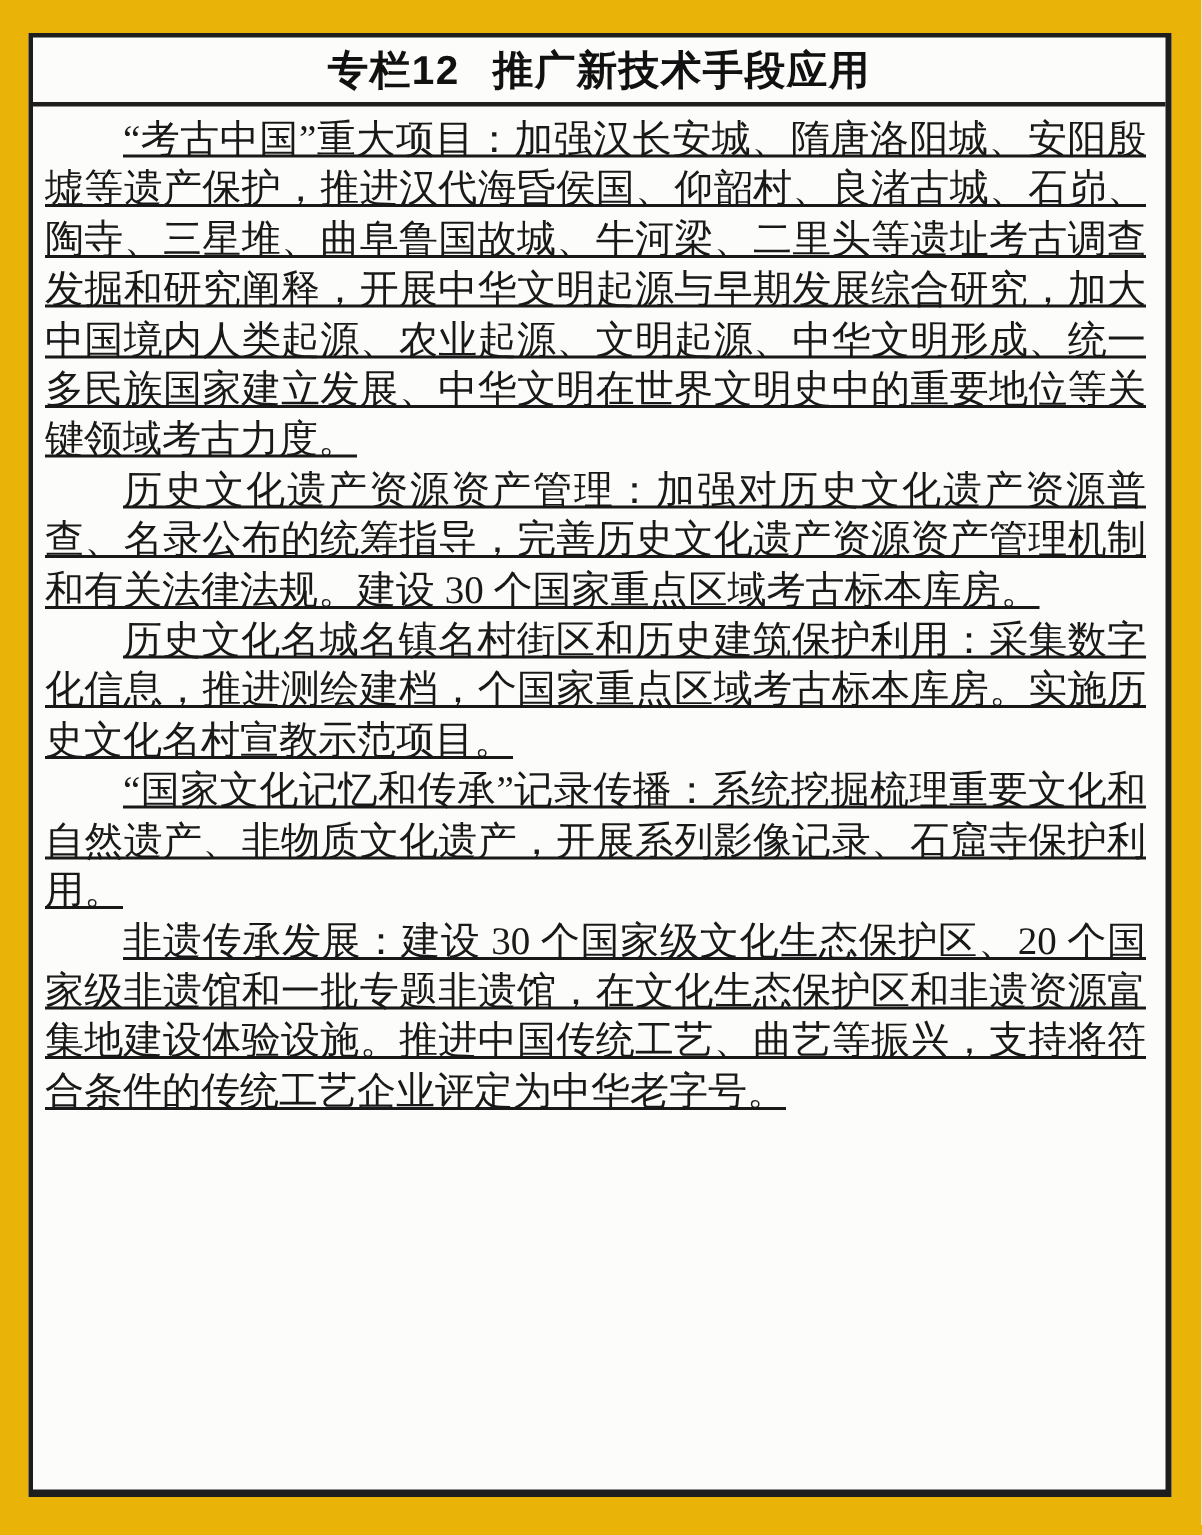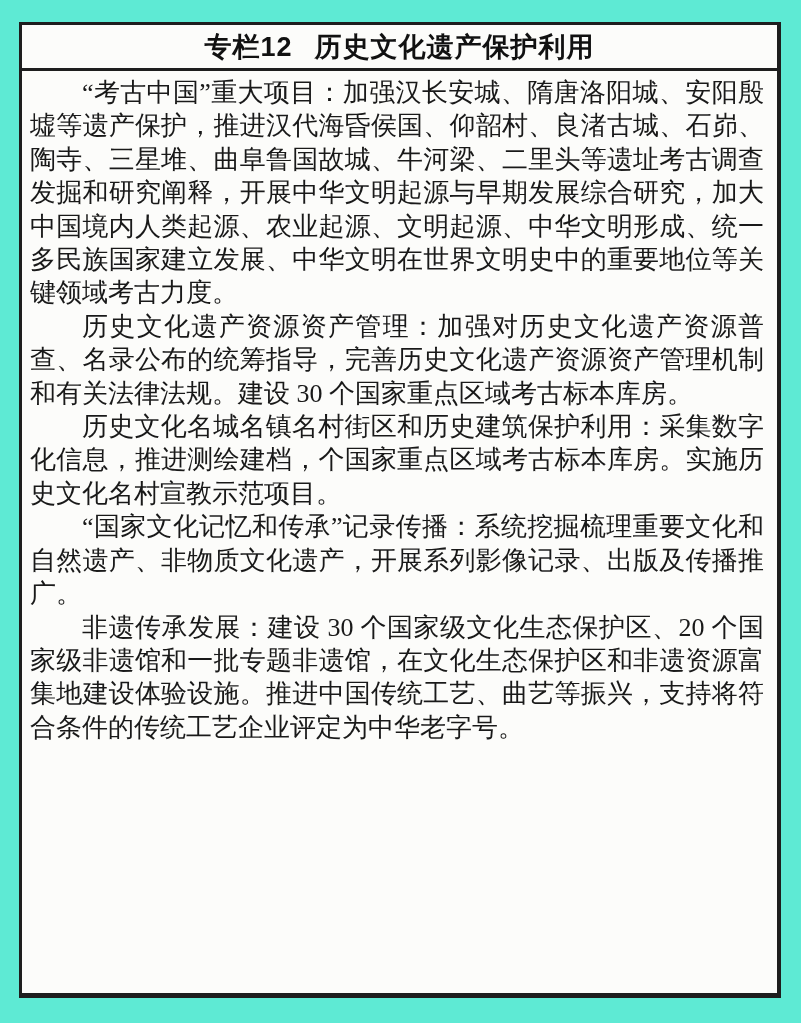--- a/index.html
+++ b/index.html
@@ -4,21 +4,21 @@
 <style>
   html, body {
     margin: 0;
     padding: 0;
     background: #f6f6f4;
   }
   .page {
     position: relative;
     width: 801px;
     height: 1023px;
-    background: #5eead4;
+    background: #eab308;
     overflow: hidden;
   }
   .panel {
     position: absolute;
     left: 19px;
     top: 22px;
     width: 762px;
     height: 976px;
     box-sizing: border-box;
     border-style: solid;
@@ -49,33 +49,34 @@
     font-size: 26px;
     line-height: 33.4px;
     color: #191919;
     text-align: justify;
     text-justify: inter-ideograph;
   }
   .panel-body p {
     margin: 0;
     text-indent: 2em;
     word-break: break-all;
+    text-decoration: underline;
   }
 </style>
 </head>
 <body>
 
 <div class="page">
   <div class="panel">
     <div class="panel-title">
       <span>专栏12</span>
       <span class="gap"></span>
-      <span>历史文化遗产保护利用</span>
+      <span>推广新技术手段应用</span>
     </div>
     <div class="panel-body">
       <p>“考古中国”重大项目：加强汉长安城、隋唐洛阳城、安阳殷墟等遗产保护，推进汉代海昏侯国、仰韶村、良渚古城、石峁、陶寺、三星堆、曲阜鲁国故城、牛河梁、二里头等遗址考古调查发掘和研究阐释，开展中华文明起源与早期发展综合研究，加大中国境内人类起源、农业起源、文明起源、中华文明形成、统一多民族国家建立发展、中华文明在世界文明史中的重要地位等关键领域考古力度。</p>
       <p>历史文化遗产资源资产管理：加强对历史文化遗产资源普查、名录公布的统筹指导，完善历史文化遗产资源资产管理机制和有关法律法规。建设 30 个国家重点区域考古标本库房。</p>
       <p>历史文化名城名镇名村街区和历史建筑保护利用：采集数字化信息，推进测绘建档，个国家重点区域考古标本库房。实施历史文化名村宣教示范项目。</p>
-      <p>“国家文化记忆和传承”记录传播：系统挖掘梳理重要文化和自然遗产、非物质文化遗产，开展系列影像记录、出版及传播推广。</p>
+      <p>“国家文化记忆和传承”记录传播：系统挖掘梳理重要文化和自然遗产、非物质文化遗产，开展系列影像记录、石窟寺保护利用。</p>
       <p>非遗传承发展：建设 30 个国家级文化生态保护区、20 个国家级非遗馆和一批专题非遗馆，在文化生态保护区和非遗资源富集地建设体验设施。推进中国传统工艺、曲艺等振兴，支持将符合条件的传统工艺企业评定为中华老字号。</p>
     </div>
   </div>
 </div>
 
 </body></html>

